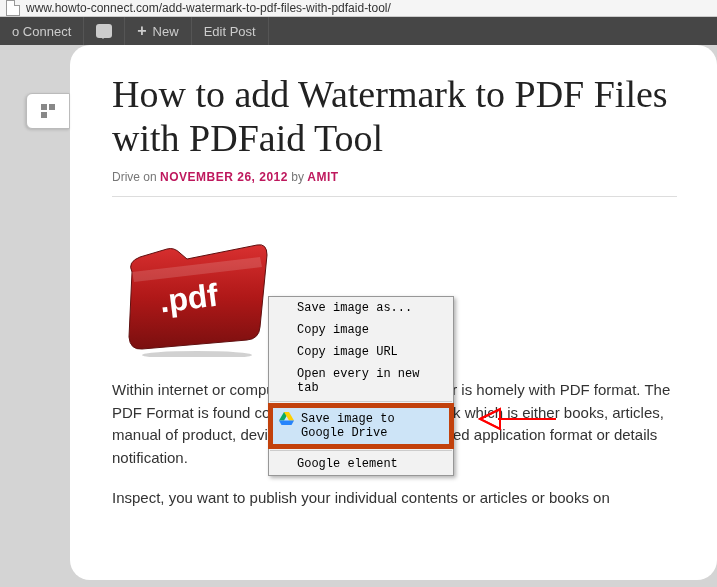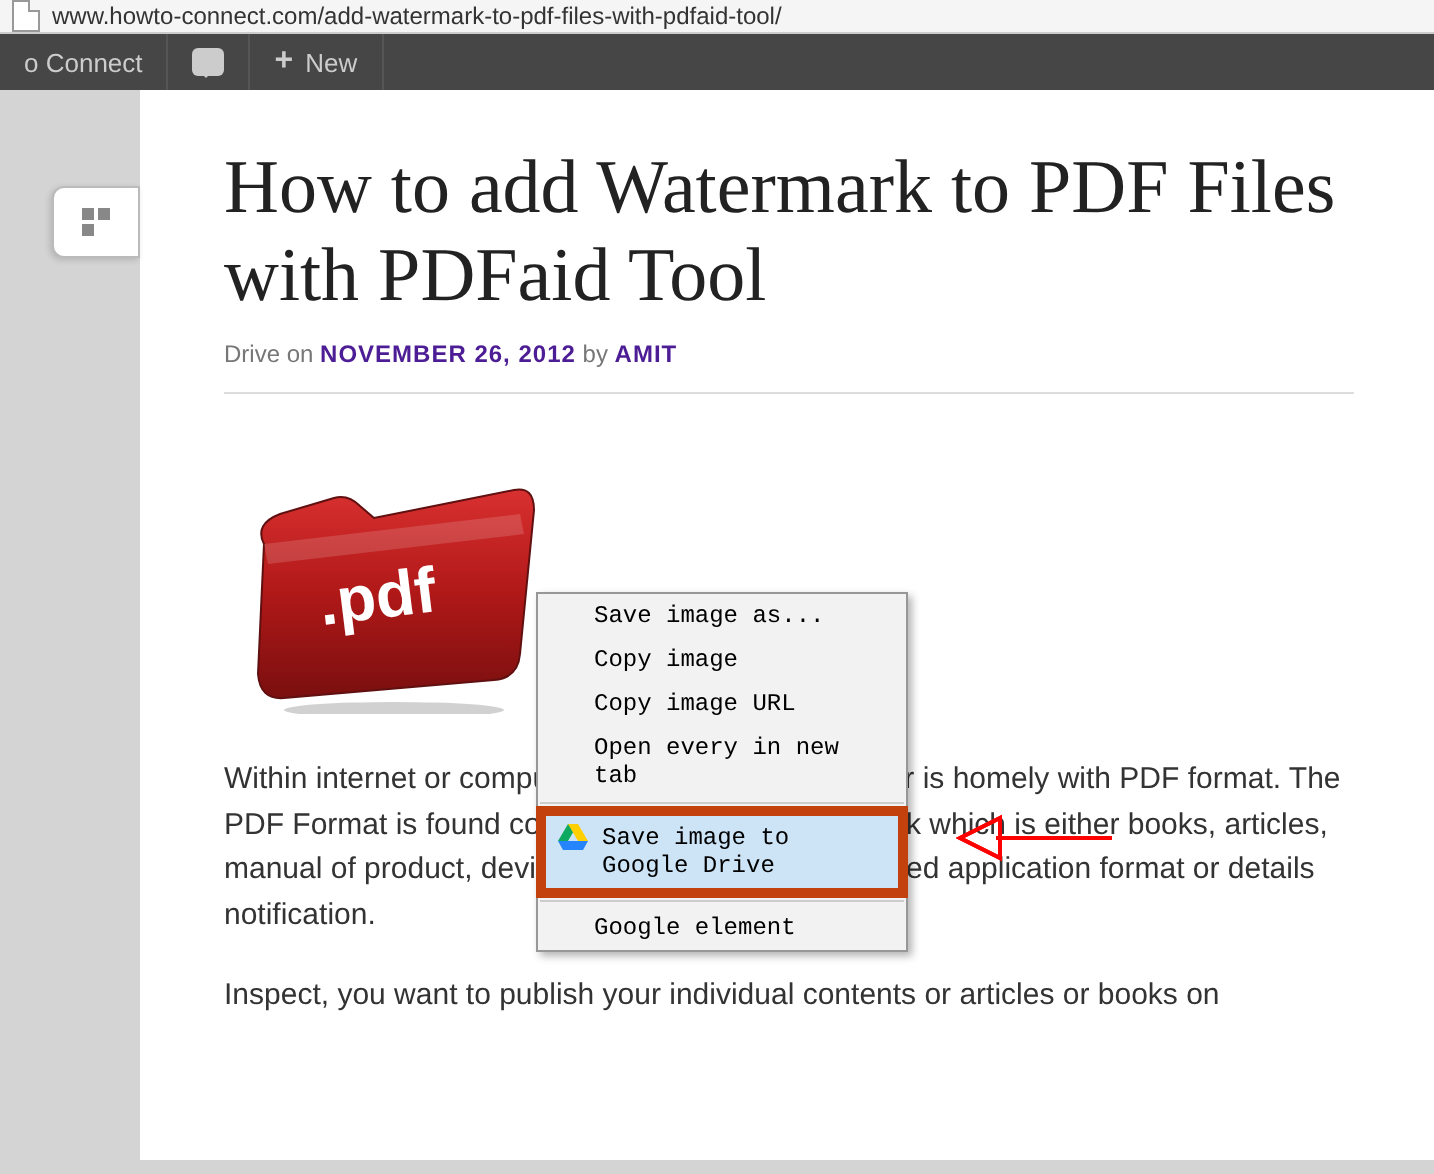--- a/index.html
+++ b/index.html
@@ -13,24 +13,24 @@
     .admin-bar { background: #464646; height: 28px; display: flex; align-items: center; color: #ccc; font-size: 13px; }
     .admin-item { padding: 0 12px; height: 100%; display: flex; align-items: center; border-right: 1px solid #555; cursor: pointer; }
     .comment-bubble { width: 16px; height: 14px; display: inline-block; background: #ccc; border-radius: 3px; position: relative; }
     .comment-bubble::after { content: ''; position: absolute; bottom: -4px; left: 4px; border: 3px solid transparent; border-top-color: #ccc; }
     .plus-icon { font-size: 16px; font-weight: bold; margin-right: 6px; }
     
     .main-container { display: flex; height: calc(100% - 52px); }
     .left-gutter { width: 70px; background: #d4d4d4; position: relative; }
     .help-tab { position: absolute; top: 48px; right: 0; width: 44px; height: 36px; background: #fff; border: 1px solid #bbb; border-radius: 6px 0 0 6px; box-shadow: -1px 1px 3px rgba(0,0,0,0.15); display: flex; align-items: center; justify-content: center; }
     
-    .content-area { flex: 1; background: #fff; padding: 28px 40px 0 42px; overflow: hidden; }
+    .content-area { flex: 1; background: #fff; padding: 28px 40px 0 42px; overflow: hidden; border-radius: 20px; }
     .article-title { font-family: Georgia, 'Times New Roman', serif; font-size: 38px; font-weight: normal; color: #222; line-height: 1.15; margin-bottom: 10px; }
     .meta-line { font-size: 12px; color: #777; margin-bottom: 12px; }
-    .meta-line .date, .meta-line .author { color: #4c1d95; font-weight: bold; letter-spacing: 0.5px; }
+    .meta-line .date, .meta-line .author { color: #be185d; font-weight: bold; letter-spacing: 0.5px; }
     .title-separator { border: none; border-top: 1px solid #ddd; margin-bottom: 30px; }
     
     .post-image-wrap { position: relative; margin-bottom: 22px; }
     .pdf-folder { width: 160px; height: 130px; position: relative; }
     .pdf-folder svg { width: 100%; height: 100%; }
     
     .context-menu { position: absolute; top: 296px; left: 268px; width: 186px; background: #f2f2f2; border: 1px solid #979797; box-shadow: 2px 2px 4px rgba(0,0,0,0.3); font-size: 12px; font-family: Liberation Mono, monospace; }
     .menu-item { padding: 4px 10px 4px 28px; color: #000; cursor: default; position: relative; }
     .menu-item.highlighted { background: #cde4f7; border: 5px solid #c2410c; margin: -1px; padding: 4px 10px 4px 28px; }
     .menu-separator { border: none; border-top: 1px solid #ccc; margin: 2px 1px; }
@@ -51,20 +51,23 @@
 <div class="admin-bar">
   <div class="admin-item">
     <span>o Connect</span>
   </div>
   <div class="admin-item">
     <span class="comment-bubble"></span>
   </div>
   <div class="admin-item">
     <span class="plus-icon">+</span>
     <span>New</span>
+  </div>
+  <div class="admin-item">
+    <span>Edit Post</span>
   </div>
 </div>
 
 <div class="main-container">
   <div class="left-gutter">
     <div class="help-tab">
       <svg width="18" height="18" viewBox="0 0 18 18">
           <path fill="#888" d="M2 2h6v6H2zM10 2h6v6h-6zM2 10h6v6H2z"></path>
         </svg>
     </div>

